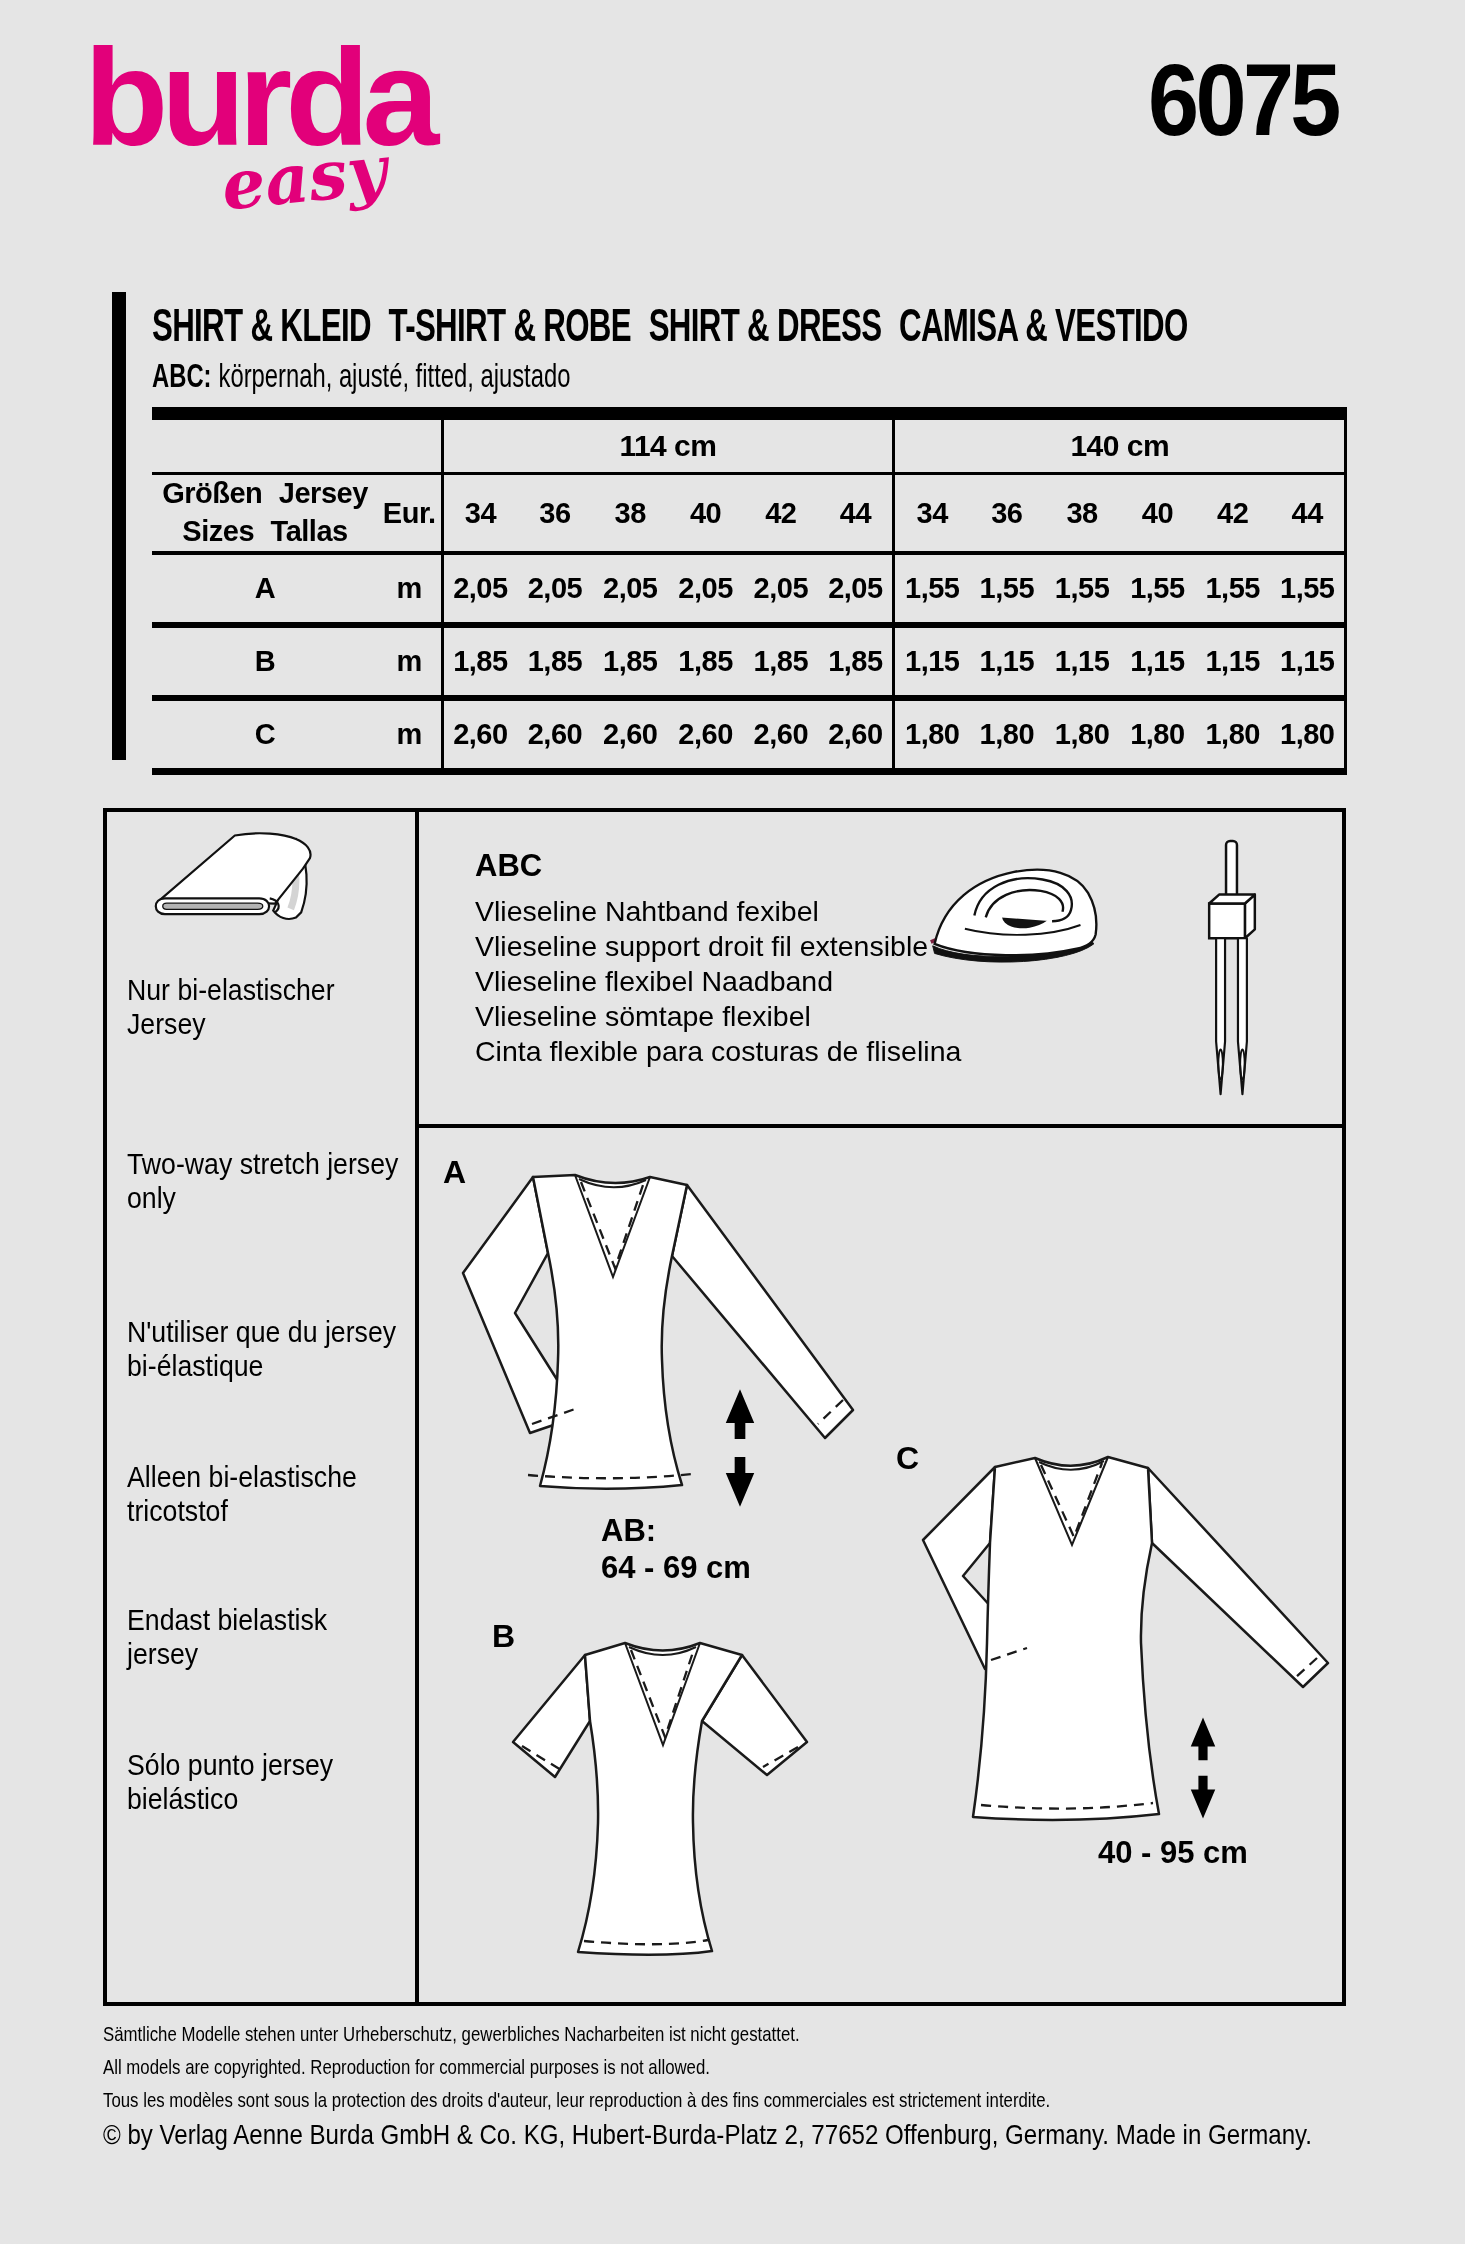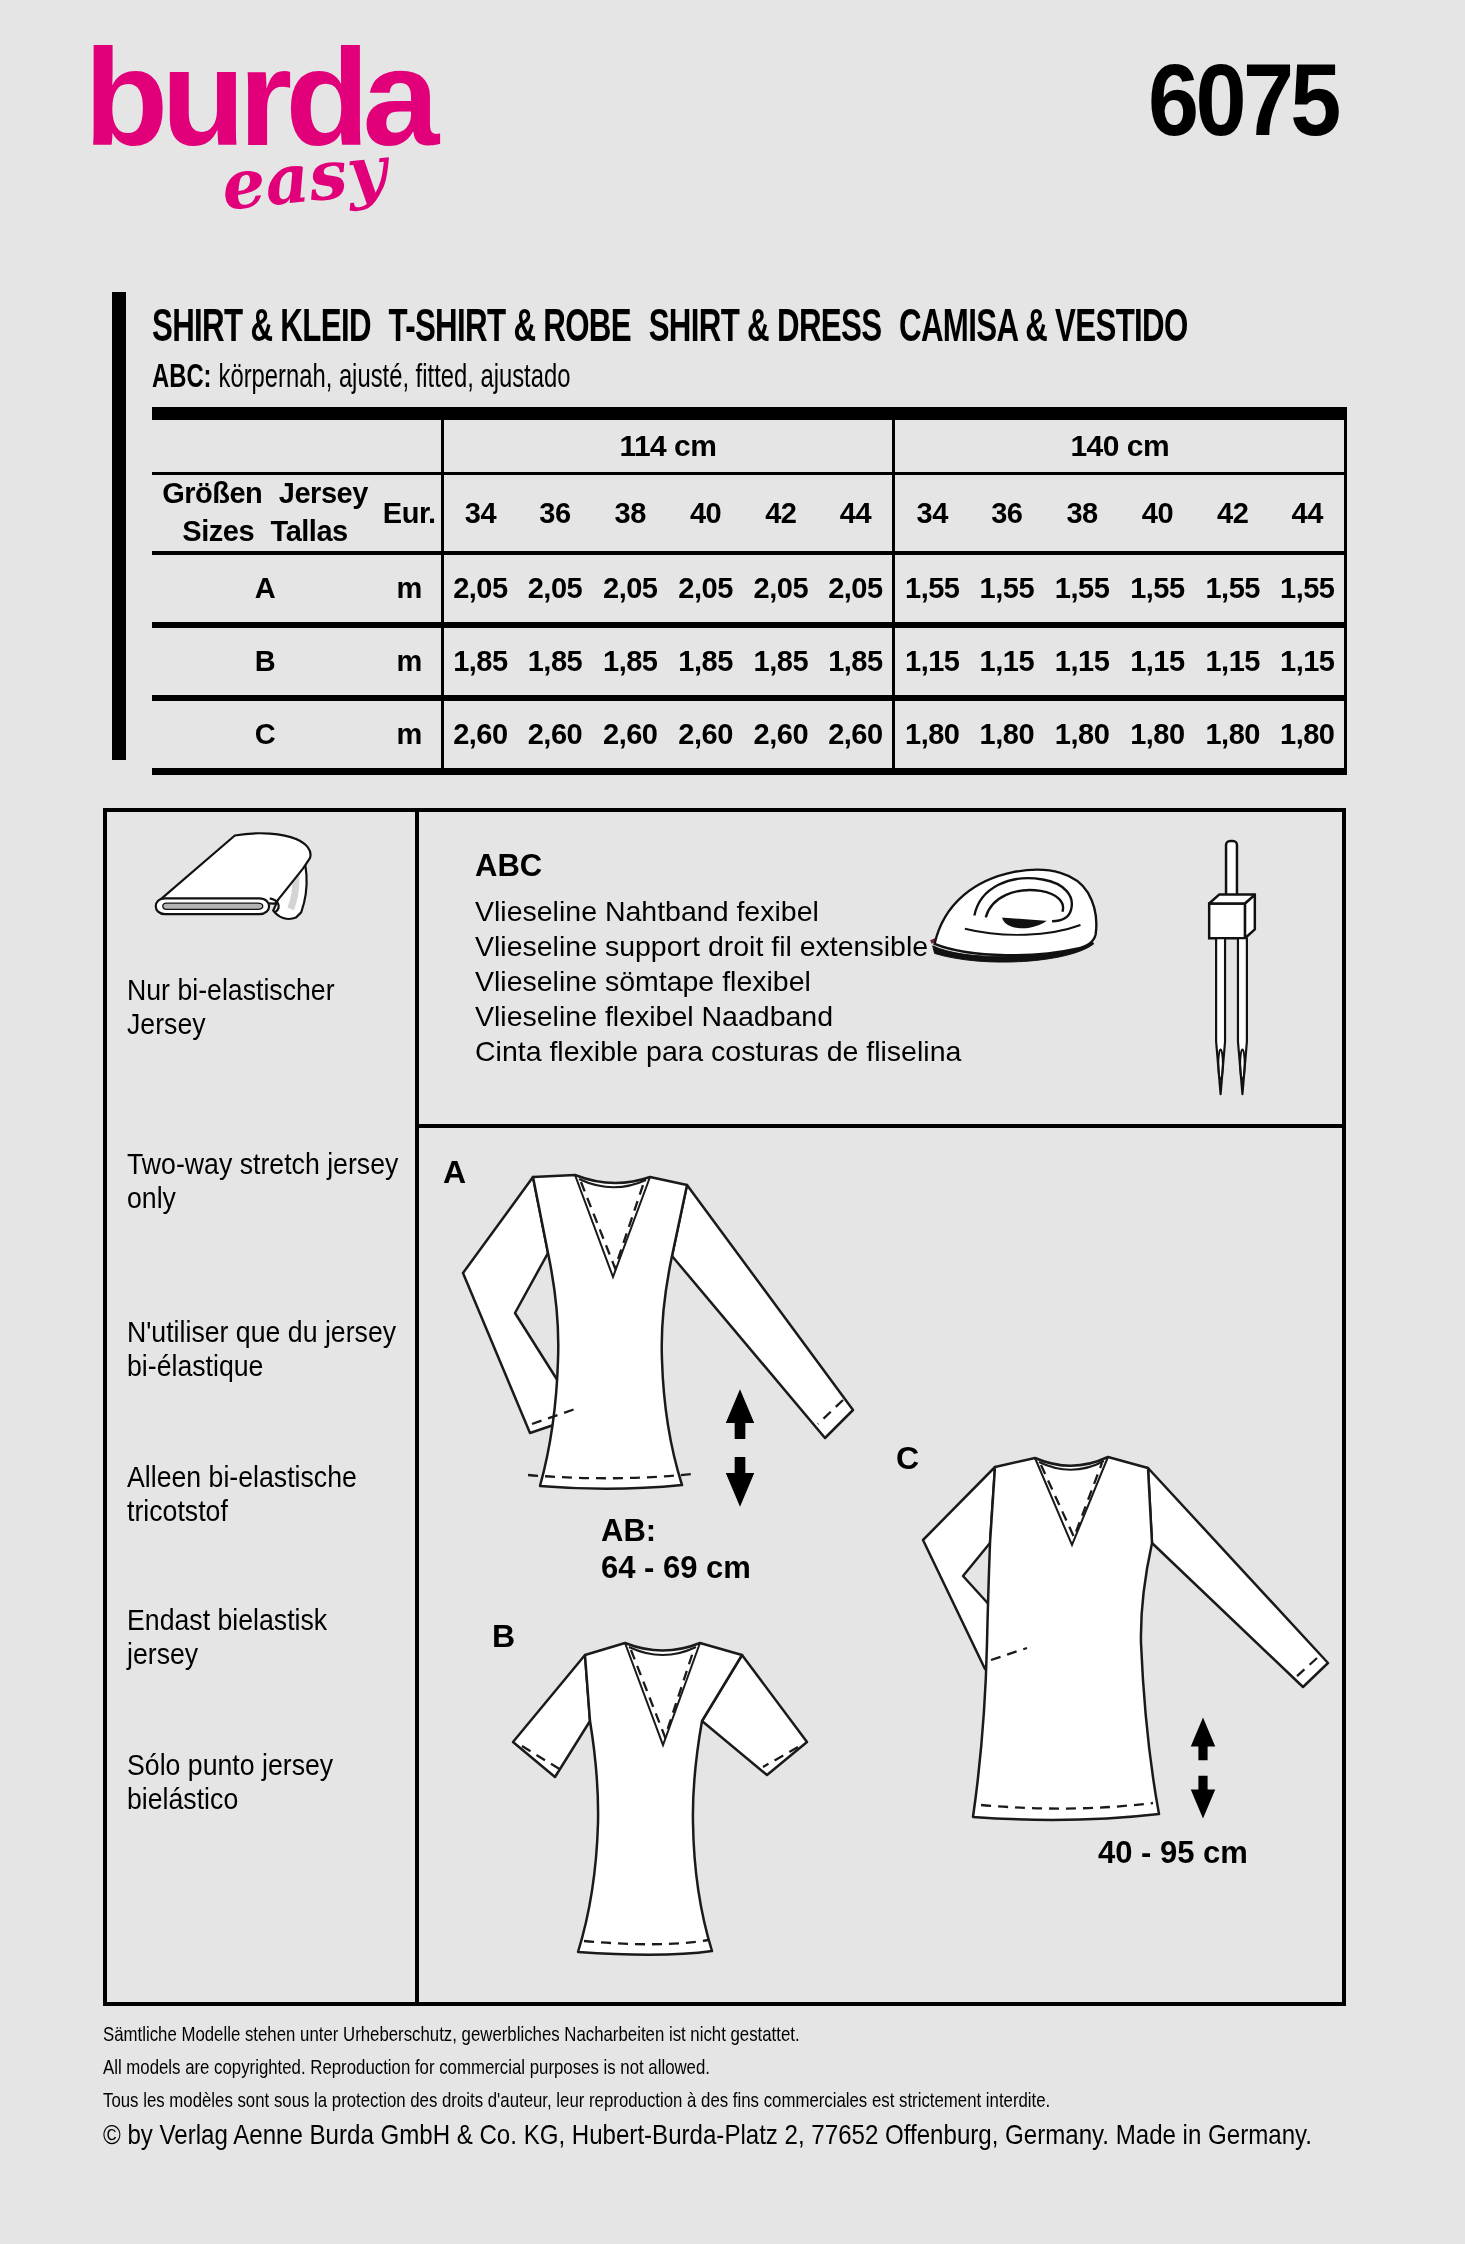--- a/index.html
+++ b/index.html
@@ -175,22 +175,22 @@
           <div class="fabric-note n4">Endast bielastisk jersey</div>
           <div class="fabric-note n5">Sólo punto jersey bielástico</div>
         </div>
     </div>
 
     <div class="abc-section">
       <div class="abc-header">ABC</div>
       <div class="abc-lines" id="abc-lines">
           <div>Vlieseline Nahtband fexibel</div>
           <div>Vlieseline support droit fil extensible</div>
+          <div>Vlieseline flexibel Naadband</div>
           <div>Vlieseline sömtape flexibel</div>
-          <div>Vlieseline flexibel Naadband</div>
           <div>Cinta flexible para costuras de fliselina</div>
         </div>
       <svg class="abs" style="left:508px;top:42px" width="180" height="124" viewBox="0 0 190 125">
         <path d="M4,90 L42,74" stroke="#7b2240" stroke-width="4" fill="none"></path>
         <path d="M6,94 C40,110 120,110 172,86 L176,92 C150,112 60,118 8,102 Z" fill="#111" stroke="#111"></path>
         <path d="M8,92 C18,48 52,24 92,16 C130,9 158,18 170,38 C178,52 180,68 178,82 C176,90 168,95 158,97 C118,106 48,108 8,92 Z" fill="#fff" stroke="#111" stroke-width="2.5"></path>
         <ellipse cx="106" cy="60" rx="27" ry="15" fill="#111" transform="rotate(-9 106 60)"></ellipse>
         <path d="M50,62 C56,32 88,18 122,24 C146,28 156,42 152,56 C150,64 142,68 132,68" fill="#fff" stroke="#111" stroke-width="2.5"></path>
         <path d="M62,64 C68,42 94,32 120,36 C138,39 146,48 143,58" fill="none" stroke="#111" stroke-width="2.5"></path>
         <path d="M40,76 C80,86 130,84 162,72" fill="none" stroke="#111" stroke-width="2"></path>

